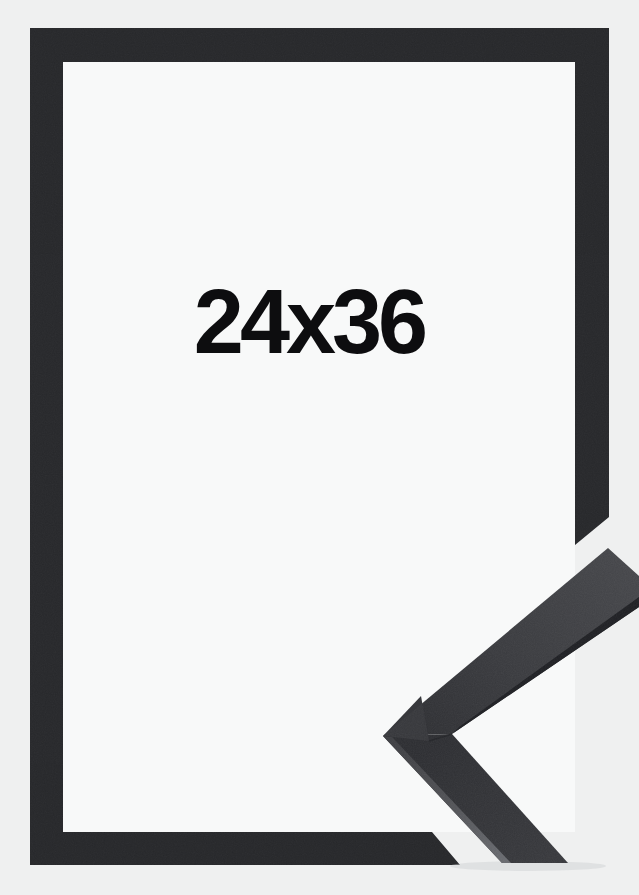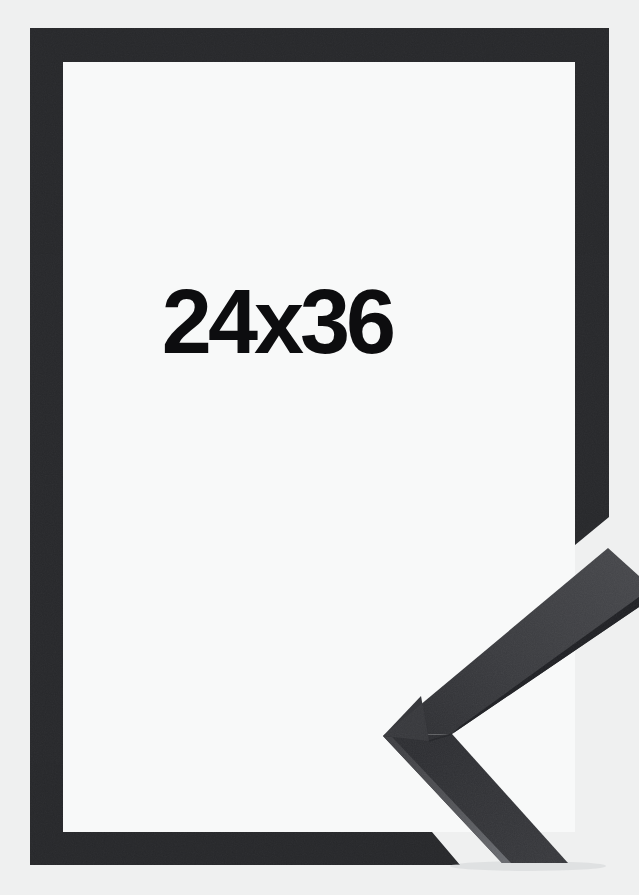--- a/index.html
+++ b/index.html
@@ -26,20 +26,21 @@
     left: 63px;
     top: 277px;
     width: 428px;
     text-align: center;
     font-size: 90px;
     font-weight: 700;
     letter-spacing: -4px;
     line-height: 1;
     color: #0d0d0f;
     user-select: none;
+    padding-left: 32px;
   }
 </style>
 </head>
 <body>
 
 <div class="stage">
 
   <svg width="639" height="895" viewBox="0 0 639 895">
     <defs>
       <linearGradient id="upperFaceGrad" x1="639" y1="548" x2="383" y2="737" gradientUnits="userSpaceOnUse">

